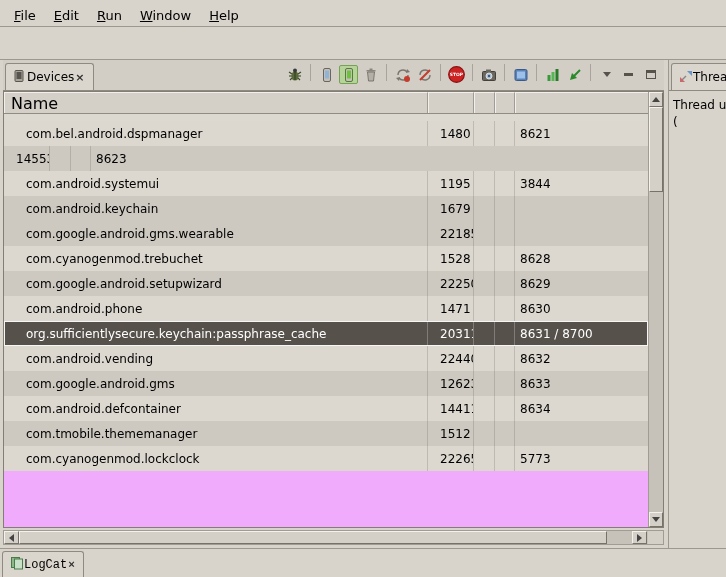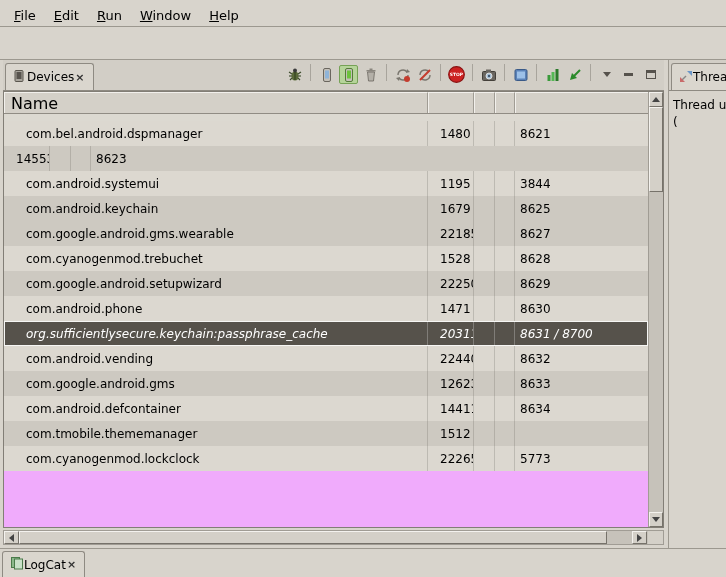--- a/index.html
+++ b/index.html
@@ -71,21 +71,21 @@
   .drow { height: 25px; display: flex; align-items: stretch; font-size: 12px; cursor: default; }
   .drow.odd  { background: #dcd8d0; }
   .drow.even { background: #cdc9c1; }
   .drow .cell { display: flex; align-items: center; border-right: 1px solid rgba(120,116,108,0.30); overflow: hidden; white-space: nowrap; }
   .drow .c-name { width: 424px; flex: none; padding-left: 22px; }
   .drow .c-pid  { width: 46px;  flex: none; padding-left: 12px; }
   .drow .c-n1   { width: 21px;  flex: none; }
   .drow .c-n2   { width: 20px;  flex: none; }
   .drow .c-port { flex: 1; padding-left: 5px; border-right: none; }
   .drow.selected { background: #56524b; color: #fff; box-shadow: inset 0 0 0 1px #f6f6f4; }
-  .drow.selected .cell { border-right-color: rgba(255,255,255,0.25); font-style: italic; }
+  .drow.selected .cell { border-right-color: rgba(255,255,255,0.25); }
 
   
   .vscroll { position: absolute; top: 0; right: 0; width: 15px; bottom: 0; background: #c6c2ba; border-left: 1px solid #a09c94; }
   .sb-btn {
     width: 15px; height: 15px; background: #d4d0c8;
     border: 1px solid; border-color: #f4f2ee #76726a #76726a #f4f2ee;
     display: flex; align-items: center; justify-content: center;
   }
   .vscroll .sb-btn { width: 14px; }
   .sb-up { position: absolute; top: 0; left: 0; }
@@ -101,21 +101,21 @@
   .h-track-rest { flex: 1; }
   .hs-btn { width: 15px; height: 13px; flex: none; background: #d4d0c8; border: 1px solid; border-color: #f4f2ee #76726a #76726a #f4f2ee; display: flex; align-items: center; justify-content: center; }
   .sb-corner { width: 15px; height: 13px; flex: none; background: #d4d0c8; margin-left: 1px; }
 
   
   .threads-content { padding: 6px 4px; font-size: 12px; line-height: 17px; white-space: nowrap; overflow: hidden; }
 
   
   .bottom-bar {
     height: 29px; flex: none; background: #d8d4cc; border-top: 1px solid #9c988f;
-    display: flex; align-items: flex-end; padding-left: 2px;
+    display: flex; align-items: flex-end; padding-left: 2px; font-family: Liberation Mono, monospace;
   }
   .bottom-bar .tab { height: 26px; }
 </style>
 </head>
 <body>
 
 <div class="window">
 
   <div class="menubar">
     <span class="menu-item">File</span>
@@ -276,28 +276,26 @@
     <div class="cell c-pid">1195</div>
     <div class="cell c-n1"></div>
     <div class="cell c-n2"></div>
     <div class="cell c-port">3844</div>
   </div>
             <div class="drow even">
     <div class="cell c-name">com.android.keychain</div>
     <div class="cell c-pid">1679</div>
     <div class="cell c-n1"></div>
     <div class="cell c-n2"></div>
-    <div class="cell c-port">8625</div>
   </div>
             <div class="drow even">
     <div class="cell c-name">com.google.android.gms.wearable</div>
     <div class="cell c-pid">22185</div>
     <div class="cell c-n1"></div>
     <div class="cell c-n2"></div>
-    <div class="cell c-port">8627</div>
   </div>
             <div class="drow odd">
     <div class="cell c-name">com.cyanogenmod.trebuchet</div>
     <div class="cell c-pid">1528</div>
     <div class="cell c-n1"></div>
     <div class="cell c-n2"></div>
     <div class="cell c-port">8628</div>
   </div>
             <div class="drow even">
     <div class="cell c-name">com.google.android.setupwizard</div>

